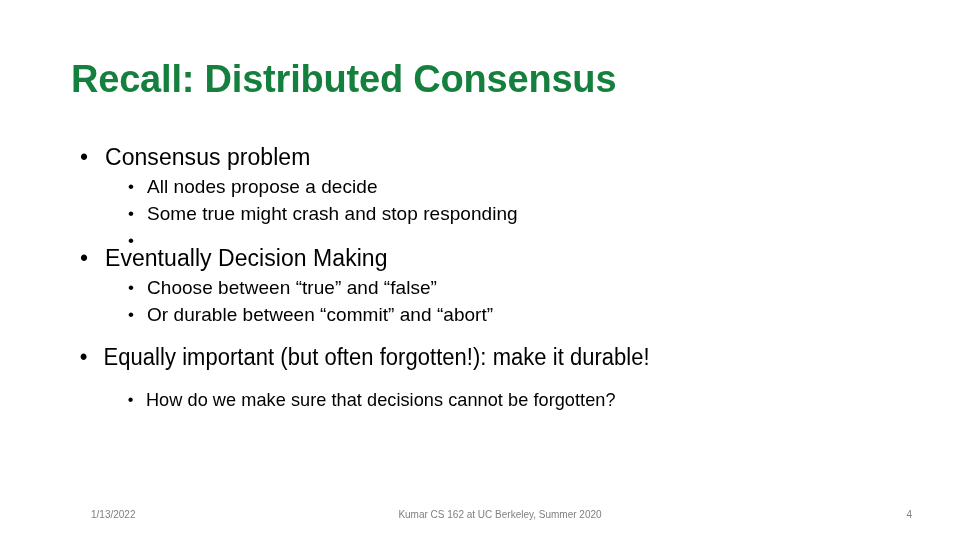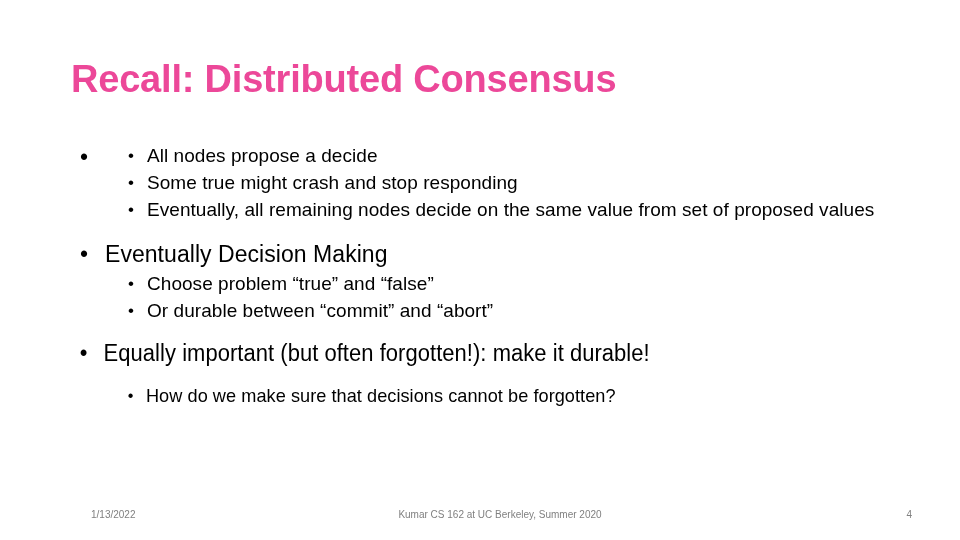--- a/index.html
+++ b/index.html
@@ -21,21 +21,21 @@
   
   #slide-title {
     position: absolute;
     left: 71px;
     top: 56px;
     width: 820px;
     font-family: "Liberation Sans", sans-serif;
     font-size: 38px;
     font-weight: bold;
     letter-spacing: -0.2px;
-    color: #ec4899;
+    color: #15803d;
     line-height: 46px;
     white-space: nowrap;
   }
 
   
   #body-content {
     position: absolute;
     left: 60px;
     top: 142px;
     width: 860px;
@@ -132,45 +132,45 @@
 
 <div id="slide">
 
   <div id="slide-title">Recall: Distributed Consensus</div>
 
   <div id="body-content">
 
     <div class="blk">
       <div class="lvl1">
         <span class="bullet">•</span>
+        <span>Consensus problem</span>
       </div>
       <div class="lvl2">
         <span class="bullet">•</span>
         <span>All nodes propose a decide</span>
       </div>
       <div class="lvl2">
         <span class="bullet">•</span>
         <span>Some true might crash and stop responding</span>
       </div>
       <div class="lvl2">
         <span class="bullet">•</span>
-        <span>Eventually, all remaining nodes decide on the same value from set of proposed values</span>
       </div>
     </div>
 
     <div class="gap-a"></div>
 
     <div class="blk">
       <div class="lvl1">
         <span class="bullet">•</span>
         <span>Eventually Decision Making</span>
       </div>
       <div class="lvl2">
         <span class="bullet">•</span>
-        <span>Choose problem “true” and “false”</span>
+        <span>Choose between “true” and “false”</span>
       </div>
       <div class="lvl2">
         <span class="bullet">•</span>
         <span>Or durable between “commit” and “abort”</span>
       </div>
     </div>
 
     <div class="gap-b"></div>
 
     <div class="blk">

